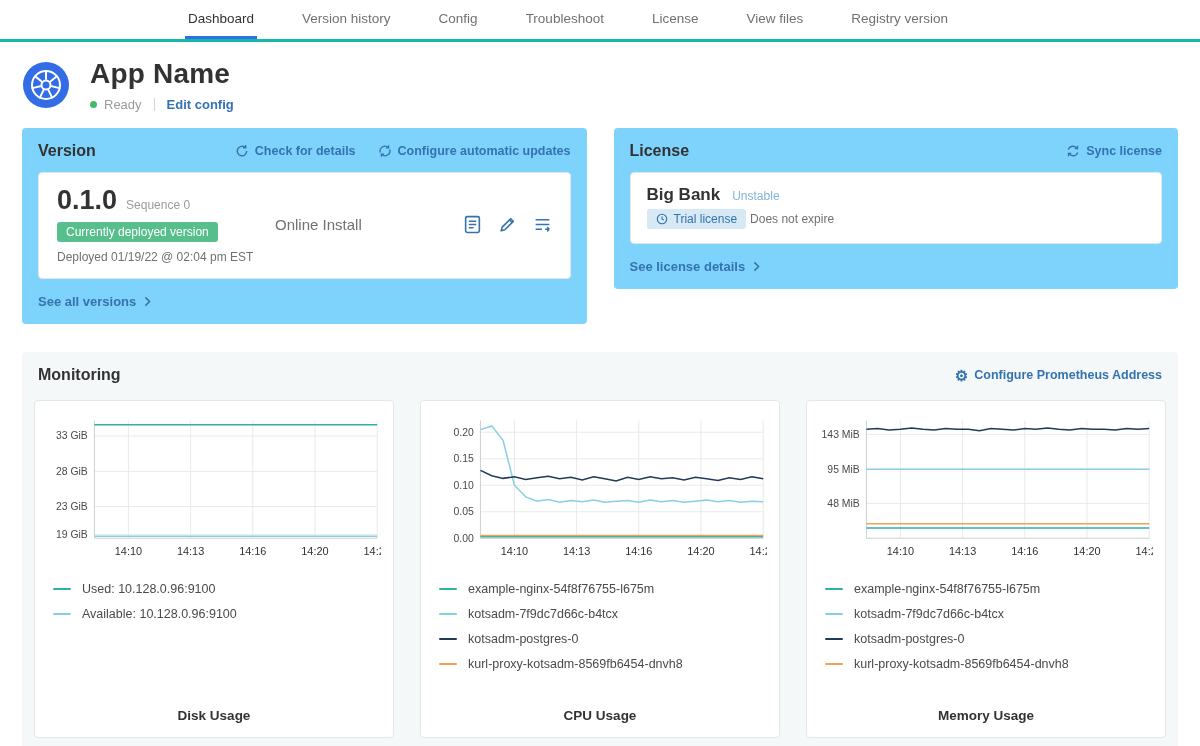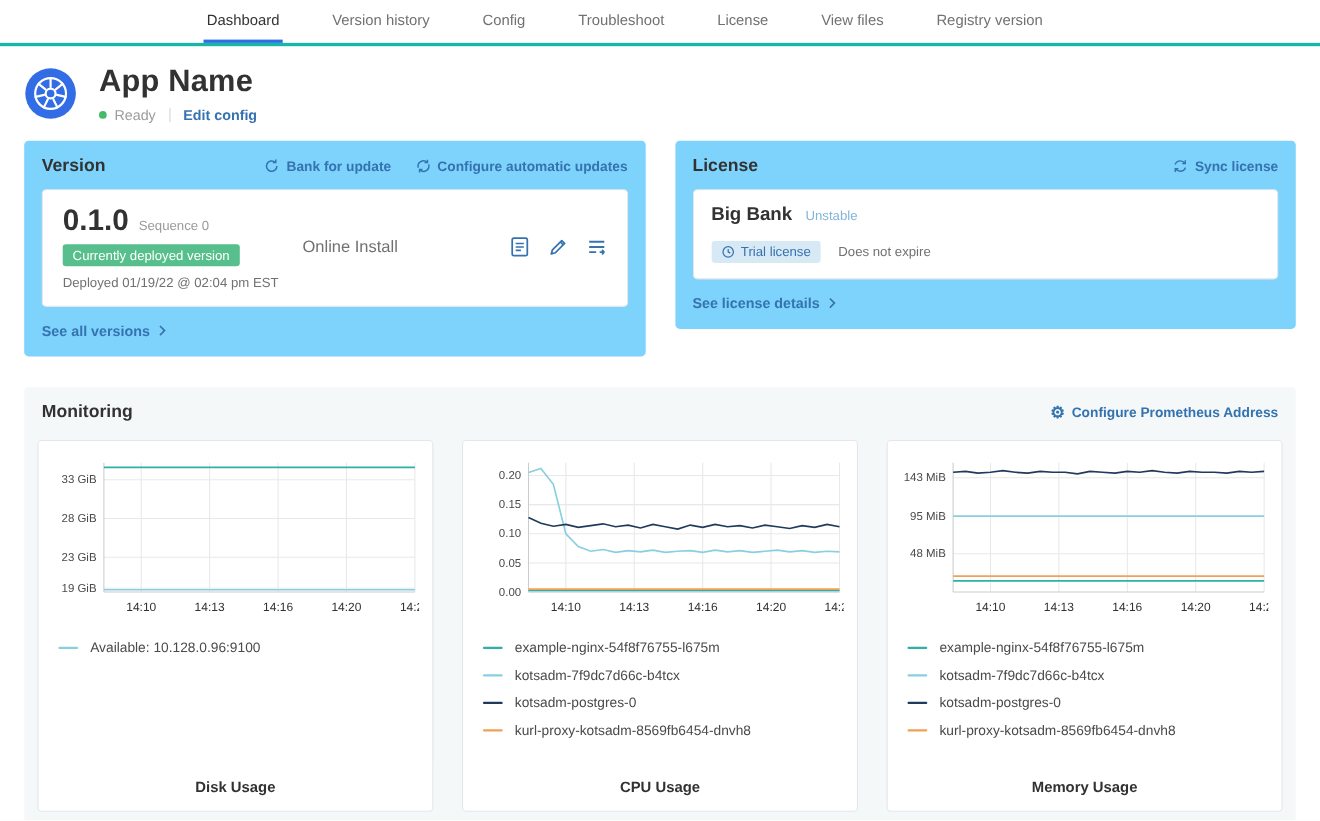--- a/index.html
+++ b/index.html
@@ -45,21 +45,21 @@
   .v-icons { display:flex; align-items:center; gap:16px; }
   .v-icons .icn { width:19px; height:19px; cursor:pointer; }
   .see-link { margin-top:13px; }
 
   
   .license-card { flex:1 1 0; }
   .license-box { padding:12px 16px 14px; }
   .lic-row1 { display:flex; align-items:baseline; }
   .lic-name { font-size:17px; font-weight:bold; }
   .lic-channel { font-size:12px; color:#82b5d8; margin-left:12px; }
-  .lic-row2 { display:flex; align-items:center; margin-top:14px; gap:16px; }
+  .lic-row2 { display:flex; align-items:center; margin-top:4px; gap:4px; }
   .trial-badge { display:inline-flex; align-items:center; gap:6px; background:#d6e9f5; color:#3572b0; font-size:12px; padding:3px 9px; border-radius:3px; }
   .lic-exp { font-size:12px; color:#717171; }
 
   
   .monitoring-card { margin:28px 22px 0; background:#f5f8f9; border-radius:4px; padding:14px 12px 16px; }
   .mon-head { display:flex; align-items:center; justify-content:space-between; padding:0 4px; }
   .gear { font-size:15px; line-height:1; }
   .charts-row { display:flex; justify-content:space-between; margin-top:16px; }
   .chart-box { width:360px; height:338px; background:#fff; border:1px solid #e3e7e9; border-radius:4px; padding:12px 12px 14px; display:flex; flex-direction:column; }
   .plot { width:100%; height:auto; }
@@ -115,21 +115,21 @@
 
     <section class="card version-card">
       <div class="card-head">
         <span class="card-title">Version</span>
         <span class="head-links">
           <a class="blue-link sm">
             <svg class="icn" viewBox="0 0 16 16">
               <path d="M13.4 8A5.4 5.4 0 1 1 11.6 4" fill="none" stroke="currentColor" stroke-width="1.6"></path>
               <path d="M12.2 1.2v3h-3" fill="none" stroke="currentColor" stroke-width="1.6"></path>
             </svg>
-            <span>Bank for update</span>
+            <span>Check for details</span>
           </a>
           <a class="blue-link sm">
             <svg class="icn" viewBox="0 0 16 16">
               <path d="M2.6 9.8A5.6 5.6 0 0 1 11.9 4.2" fill="none" stroke="currentColor" stroke-width="1.5"></path>
               <path d="M12.1 1.4v3h-3" fill="none" stroke="currentColor" stroke-width="1.5"></path>
               <path d="M13.4 6.2a5.6 5.6 0 0 1-9.3 5.6" fill="none" stroke="currentColor" stroke-width="1.5"></path>
               <path d="M3.9 14.6v-3h3" fill="none" stroke="currentColor" stroke-width="1.5"></path>
             </svg>
             <span>Configure automatic updates</span>
           </a>
@@ -243,20 +243,24 @@
             <line x1="50" y1="61.5" x2="348" y2="61.5" stroke="#e8e8e8"></line>
             <text x="43" y="65.0" text-anchor="end">28 GiB</text>
             <line x1="50" y1="24.3" x2="348" y2="24.3" stroke="#e8e8e8"></line>
             <text x="43" y="27.8" text-anchor="end">33 GiB</text>
             <line x1="50" y1="132" x2="348" y2="132" stroke="#c8cdd1"></line>
             <line x1="50" y1="8" x2="50" y2="132" stroke="#c8cdd1"></line>
             <polyline points="50.0,12.5 348.0,12.5" fill="none" stroke="#2eb0a9" stroke-width="1.6"></polyline>
             <polyline points="50.0,129.8 348.0,129.8" fill="none" stroke="#88cfe0" stroke-width="1.6"></polyline>
           </svg>
         <div class="legend">
+            <div class="legend-item">
+              <span class="swatch" style="background: rgb(46, 176, 169);"></span>
+              <span>Used: 10.128.0.96:9100</span>
+            </div>
             <div class="legend-item">
               <span class="swatch" style="background: rgb(136, 207, 224);"></span>
               <span>Available: 10.128.0.96:9100</span>
             </div>
           </div>
         <div class="chart-title">Disk Usage</div>
       </div>
       <div class="chart-box">
         <svg class="plot" viewBox="0 0 352 160">
             <line x1="85.8" y1="8" x2="85.8" y2="132" stroke="#e8e8e8"></line>

